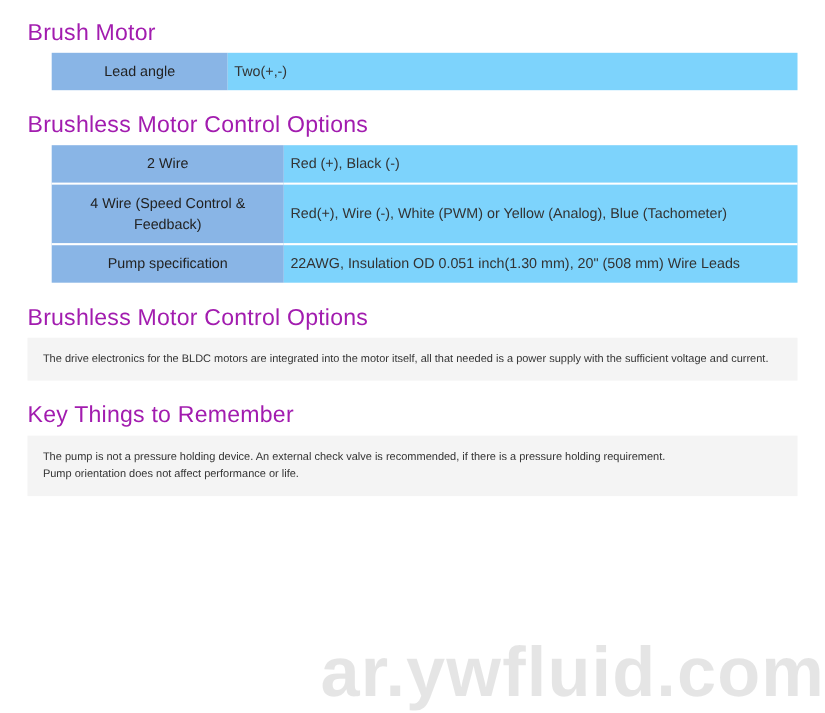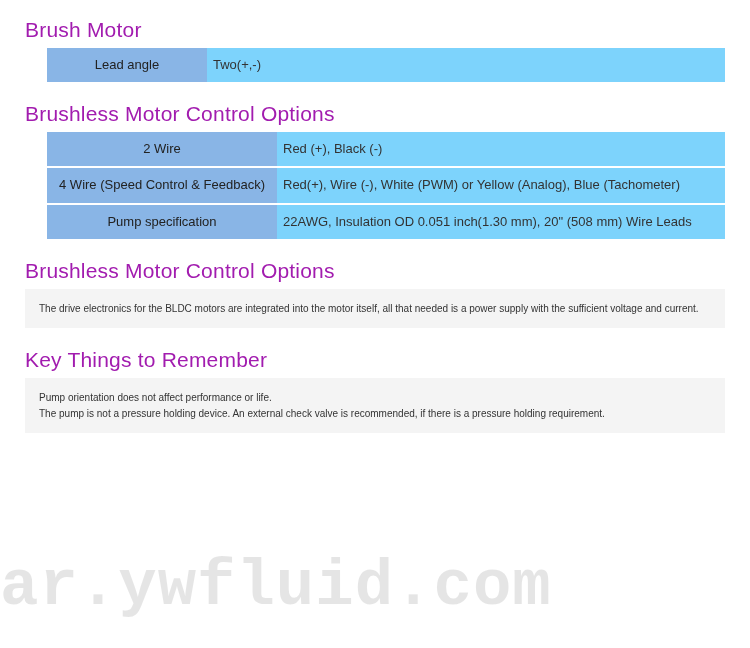--- a/index.html
+++ b/index.html
@@ -38,44 +38,44 @@
     padding: 8px 6px;
     border-bottom: 2px solid #fff;
   }
   .tvalue {
     background: #7dd3fc;
     color: #333;
     padding: 8px 6px;
     border-bottom: 2px solid #fff;
   }
   .t1 .tlabel { width: 160px; }
-  .t2 .tlabel { width: 230px; }
+  .t2 .tlabel { width: 211px; }
   .t2 tr:last-child .tlabel,
   .t2 tr:last-child .tvalue,
   .t1 tr:last-child .tlabel,
   .t1 tr:last-child .tvalue { border-bottom: none; }
   .para-box {
     background: #f4f4f4;
     padding: 12px 14px;
     font-size: 10px;
     color: #333;
     line-height: 1.55;
   }
   .watermark {
     position: absolute;
-    bottom: 25px;
+    bottom: 0;
     left: 0; right: 0;
-    text-align: left;
+    text-align: right;
     font-size: 64px;
     font-weight: 600;
     color: rgba(0,0,0,0.10);
     letter-spacing: 1px;
     pointer-events: none;
     user-select: none;
-    font-family: Liberation Mono, monospace;
+    font-family: Liberation Sans, sans-serif;
   }
 </style>
 </head>
 <body>
 
 <div class="content">
 
   <div class="section">
     <div class="section-title">Brush Motor</div>
     <table class="t1">
@@ -109,20 +109,20 @@
   </div>
 
   <div class="section">
     <div class="section-title">Brushless Motor Control Options</div>
     <div class="para-box">The drive electronics for the BLDC motors are integrated into the motor itself, all that needed is a power supply with the sufficient voltage and current.</div>
   </div>
 
   <div class="section">
     <div class="section-title">Key Things to Remember</div>
     <div class="para-box">
+      <div>The pump is not a pressure holding device. An external check valve is recommended, if there is a pressure holding requirement.</div>
       <div>Pump orientation does not affect performance or life.</div>
-      <div>The pump is not a pressure holding device. An external check valve is recommended, if there is a pressure holding requirement.</div>
     </div>
   </div>
 
 </div>
 
 <div class="watermark">ar.ywfluid.com</div>
 
 </body></html>

